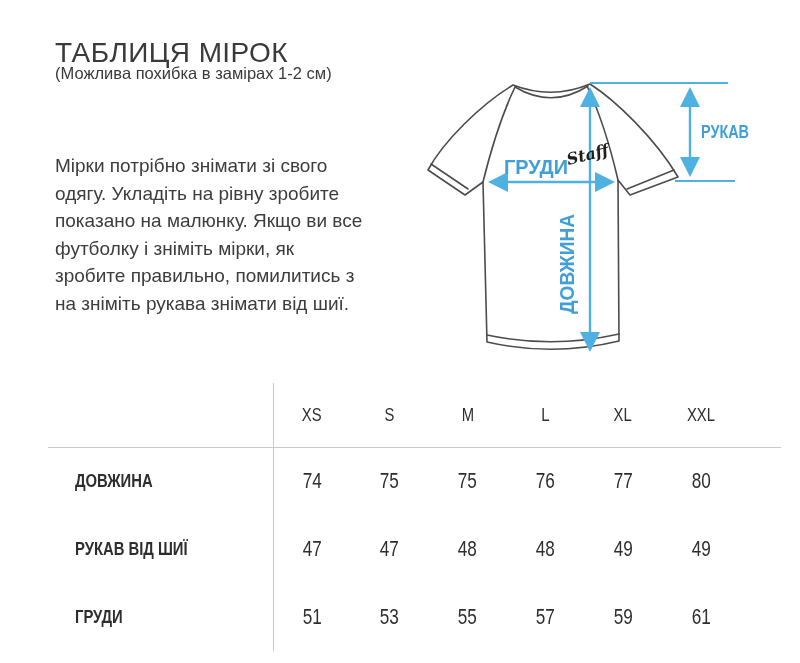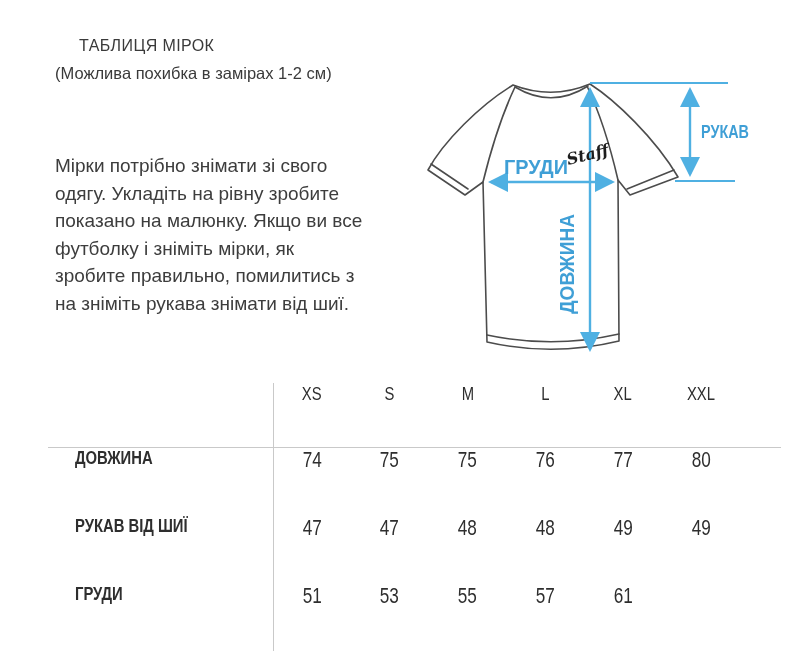--- a/index.html
+++ b/index.html
@@ -1,35 +1,35 @@
 <!DOCTYPE html>
 <html><head>
 <meta charset="utf-8">
 <style>
   * { margin:0; padding:0; box-sizing:border-box; }
   html,body { width:800px; height:663px; background:#ffffff; overflow:hidden;
     font-family:"Liberation Sans","DejaVu Sans",sans-serif; }
   .page { position:relative; width:800px; height:663px; background:#fff; }
 
-  .page-title { position:absolute; left:55px; top:37px; font-size:16px;
-    letter-spacing:.4px; color:#3a3a3a; font-weight:400;margin-left:24px; }
+  .page-title { position:absolute; left:55px; top:37px; font-size:28px;
+    letter-spacing:.4px; color:#3a3a3a; font-weight:400; }
   .page-subtitle { position:absolute; left:55px; top:64px; font-size:16.5px;
     color:#3a3a3a; }
 
   .instructions { position:absolute; left:55px; top:152px; font-size:19px;
     line-height:27.6px; color:#3d3d3d; }
   .instructions div { white-space:nowrap; }
 
   .diagram { position:absolute; left:425px; top:50px; width:360px; height:330px; }
 
   
   .size-table { position:absolute; left:50px; top:383px; display:grid;
     grid-template-columns:223px repeat(6,77.8px);
     grid-template-rows:64px 68px 68px 68px; color:#2e2e2e; }
-  .cell { display:flex; align-items:flex-start; justify-content:center; }
+  .cell { display:flex; align-items:center; justify-content:center; }
   .cell.lbl { justify-content:flex-start; padding-left:25px; }
   .cnd { display:inline-block; transform:scaleX(0.78); }
   .lbl .cnd { transform-origin:left center; font-weight:700; font-size:19px; white-space:nowrap; }
   .hdr .cnd { font-size:19px; font-weight:500; }
   .num .cnd { font-size:22px; font-weight:400; }
 
   .vline { position:absolute; left:273px; top:383px; width:1px; height:268px;
     background:#c9c9c9; }
   .hline { position:absolute; left:48px; top:447px; width:733px; height:1px;
     background:#c9c9c9; }
@@ -178,20 +178,23 @@
     <div class="cell num">
         <span class="cnd">53</span>
       </div>
     <div class="cell num">
         <span class="cnd">55</span>
       </div>
     <div class="cell num">
         <span class="cnd">57</span>
       </div>
     <div class="cell num">
+        <span class="cnd">59</span>
+      </div>
+    <div class="cell num">
         <span class="cnd">61</span>
       </div>
   </div>
 
   <div class="vline"></div>
   <div class="hline"></div>
 
 </div>
 
 </body></html>

